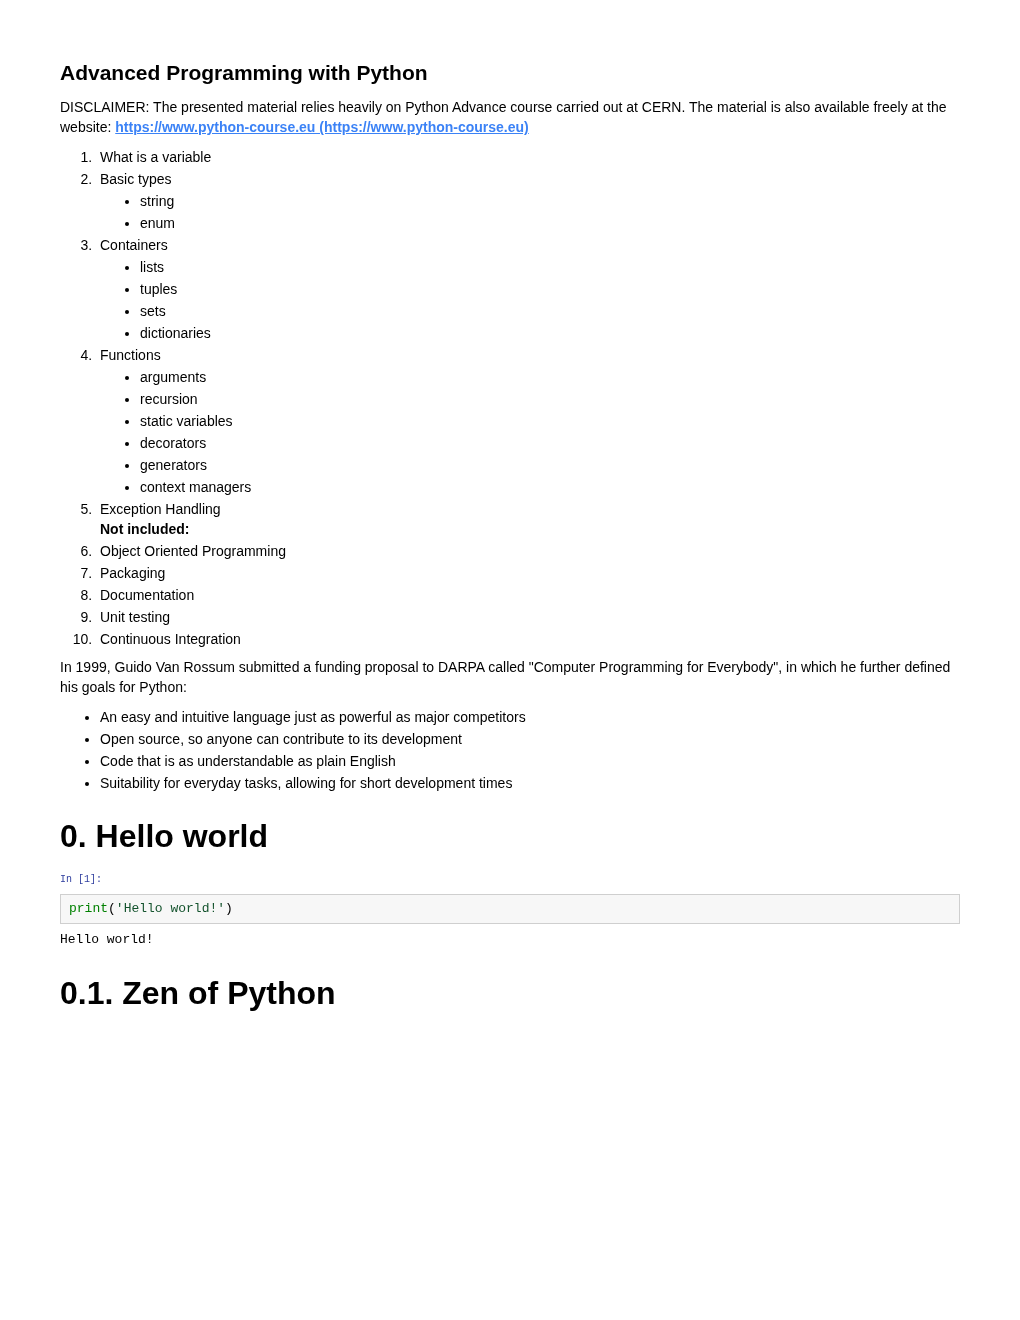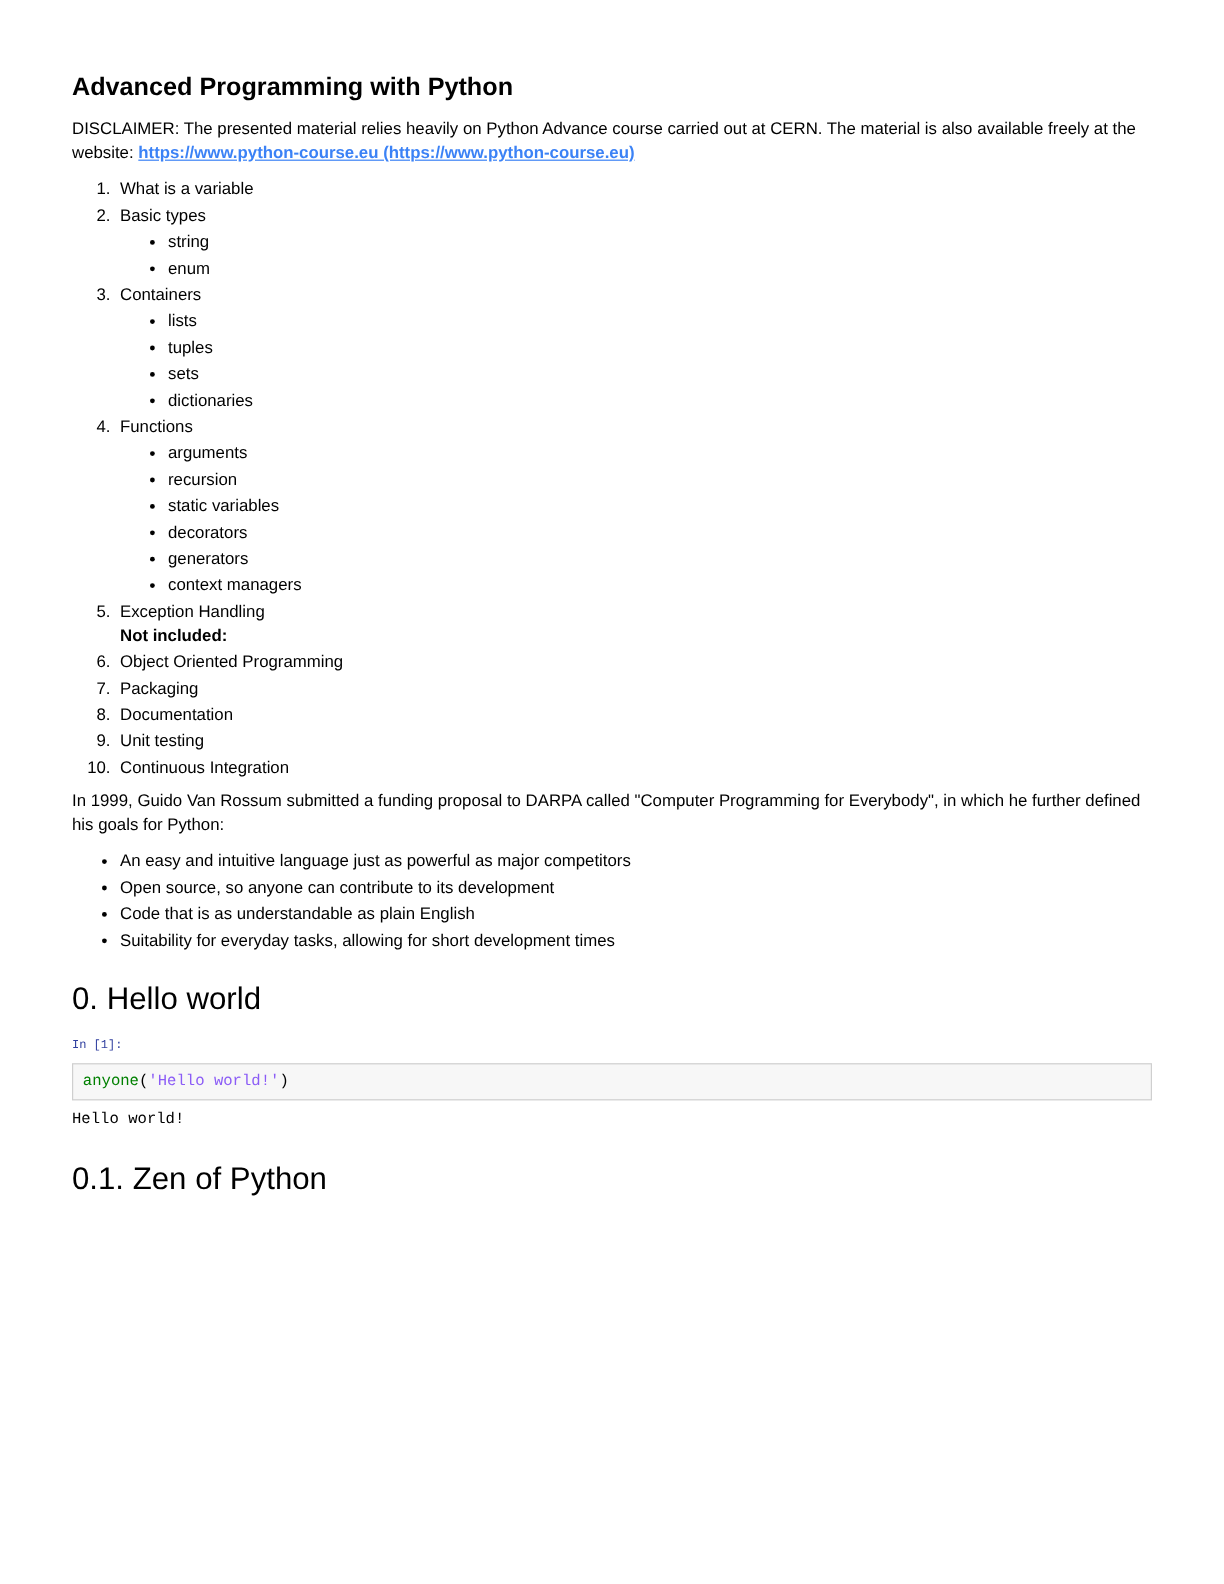--- a/index.html
+++ b/index.html
@@ -15,22 +15,22 @@
     max-width: 980px;
     padding: 40px 40px 20px 40px;
   }
   h1 {
     font-size: 21px;
     font-weight: bold;
     margin: 0 0 12px 0;
     line-height: 1.2;
   }
   h2 {
-    font-size: 26px;
-    font-weight: normal;
+    font-size: 32px;
+    font-weight: bold;
     margin: 24px 0 12px 0;
     line-height: 1.2;
   }
   p {
     margin: 0 0 10px 0;
   }
   a {
     color: #3b82f6;
     text-decoration: underline;
     font-weight: bold;
@@ -63,21 +63,21 @@
   .code-cell {
     font-family: "Courier New", monospace;
     font-size: 13px;
     background: #f7f7f7;
     border: 1px solid #cfcfcf;
     padding: 6px 8px;
     margin: 0 0 6px 0;
     line-height: 1.3;
   }
   .code-cell .fn { color: #008000; }
-  .code-cell .str { color: #8b5cf6; }
+  .code-cell .str { color: #14532d; }
   .output {
     font-family: Liberation Mono, monospace;
     font-size: 13px;
     margin: 4px 0 4px 0;
   }
 </style>
 </head>
 <body>
 
 <div class="container">
@@ -132,17 +132,17 @@
   <ul>
     <li>An easy and intuitive language just as powerful as major competitors</li>
     <li>Open source, so anyone can contribute to its development</li>
     <li>Code that is as understandable as plain English</li>
     <li>Suitability for everyday tasks, allowing for short development times</li>
   </ul>
 
   <h2>0. Hello world</h2>
 
   <div class="prompt">In [1]:</div>
-  <div class="code-cell"><span class="fn">anyone</span><span>(</span><span class="str">'Hello world!'</span><span>)</span></div>
+  <div class="code-cell"><span class="fn">print</span><span>(</span><span class="str">'Hello world!'</span><span>)</span></div>
   <div class="output">Hello world!</div>
 
   <h2>0.1. Zen of Python</h2>
 </div>
 
 </body></html>

